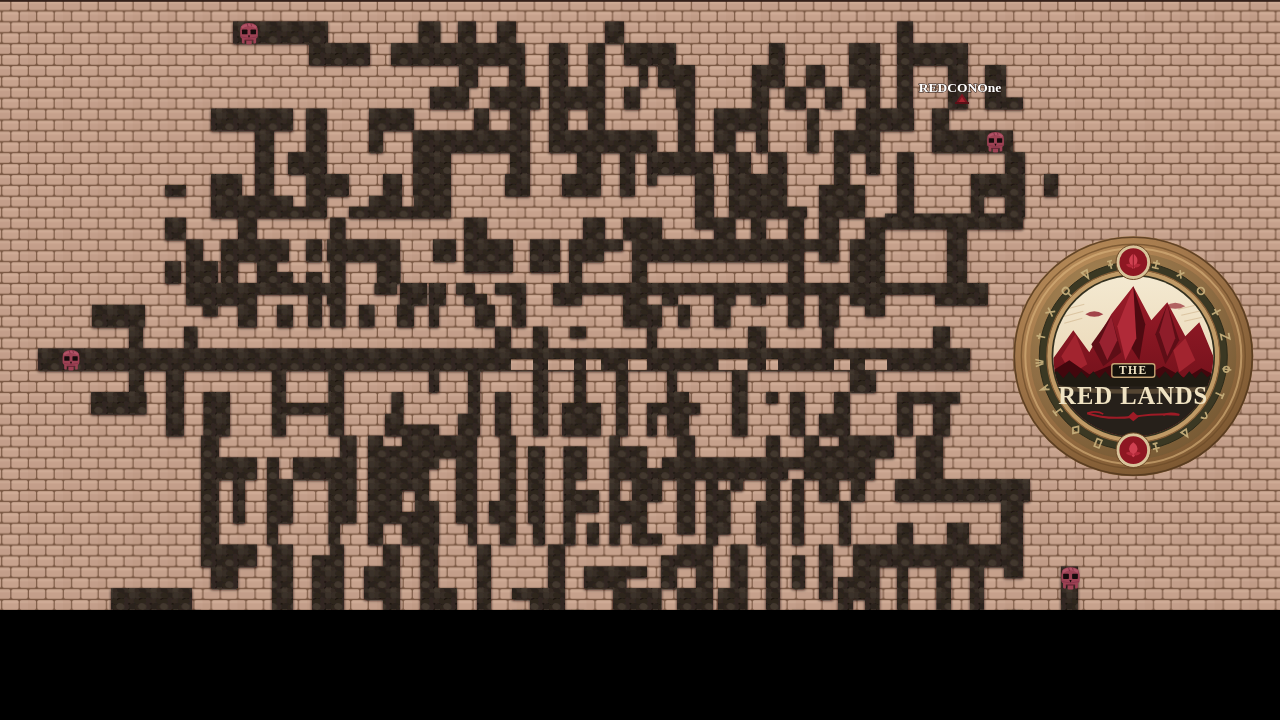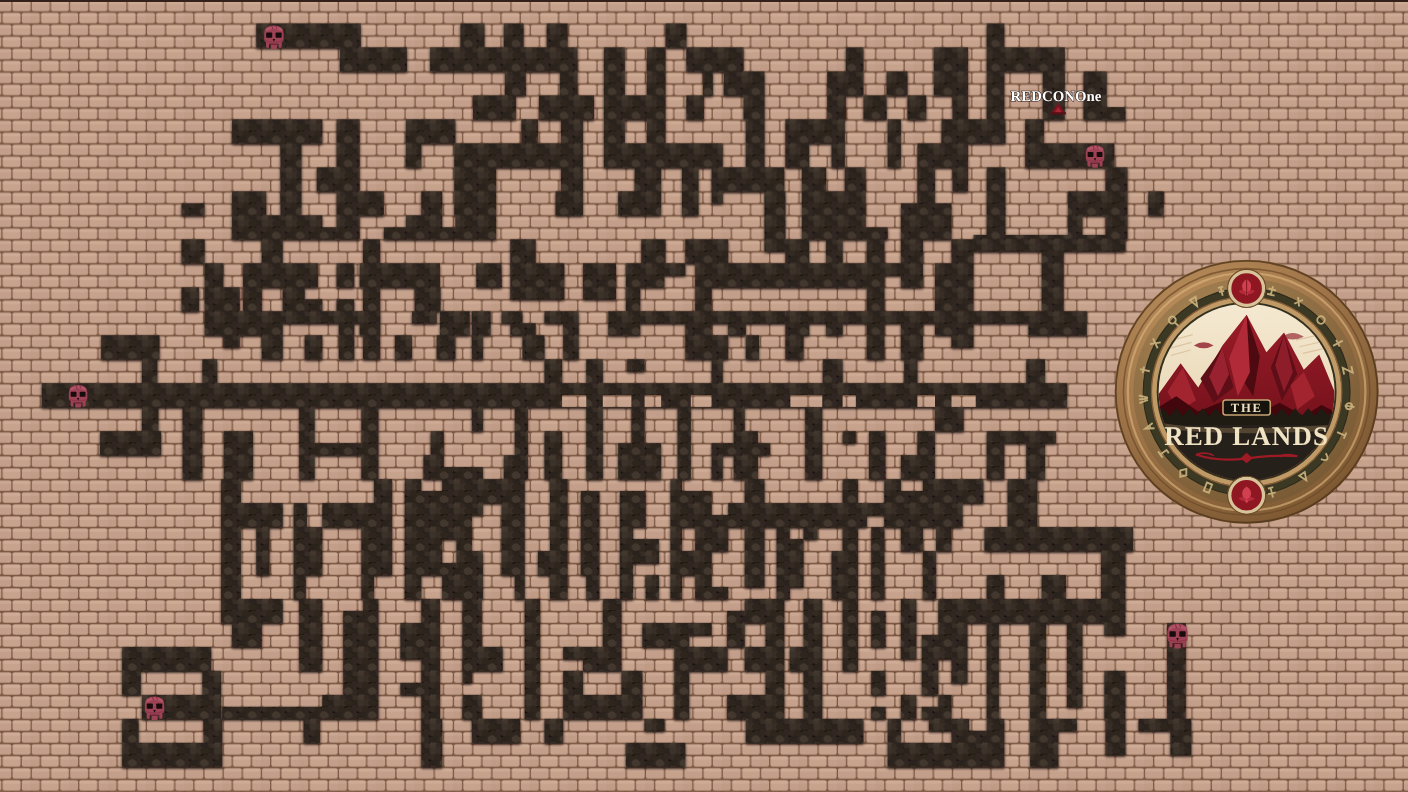--- a/index.html
+++ b/index.html
@@ -1,14 +1,14 @@
 <!DOCTYPE html>
 <html><head><meta charset="utf-8"><style>
 html,body{margin:0;padding:0;background:#000;}
-#wrap{width:1280px;height:720px;overflow:hidden;position:relative;font-family:"Liberation Sans",sans-serif;}
+#wrap{width:1280px;height:610px;overflow:hidden;position:relative;font-family:"Liberation Sans",sans-serif;}
 </style></head><body>
 <div id="wrap">
 <svg width="1280" height="720" viewBox="0 0 1280 720" xmlns="http://www.w3.org/2000/svg">
 <defs>
 <pattern id="bk" width="34.9" height="21.8" patternUnits="userSpaceOnUse" x="-6.9" y="-0.45">
   <rect width="34.9" height="21.8" fill="#7a5843"></rect>
   <rect x="0.9" y="1.3" width="16.3" height="9.3" rx="1.7" fill="#c39e8a"></rect>
   <rect x="18.35" y="1.3" width="16.3" height="9.3" rx="1.7" fill="#c6a18c"></rect>
   <rect x="-8.2" y="12.2" width="16.3" height="9.3" rx="1.7" fill="#c09b86"></rect>
   <rect x="9.25" y="12.2" width="16.3" height="9.3" rx="1.7" fill="#c7a28d"></rect>

